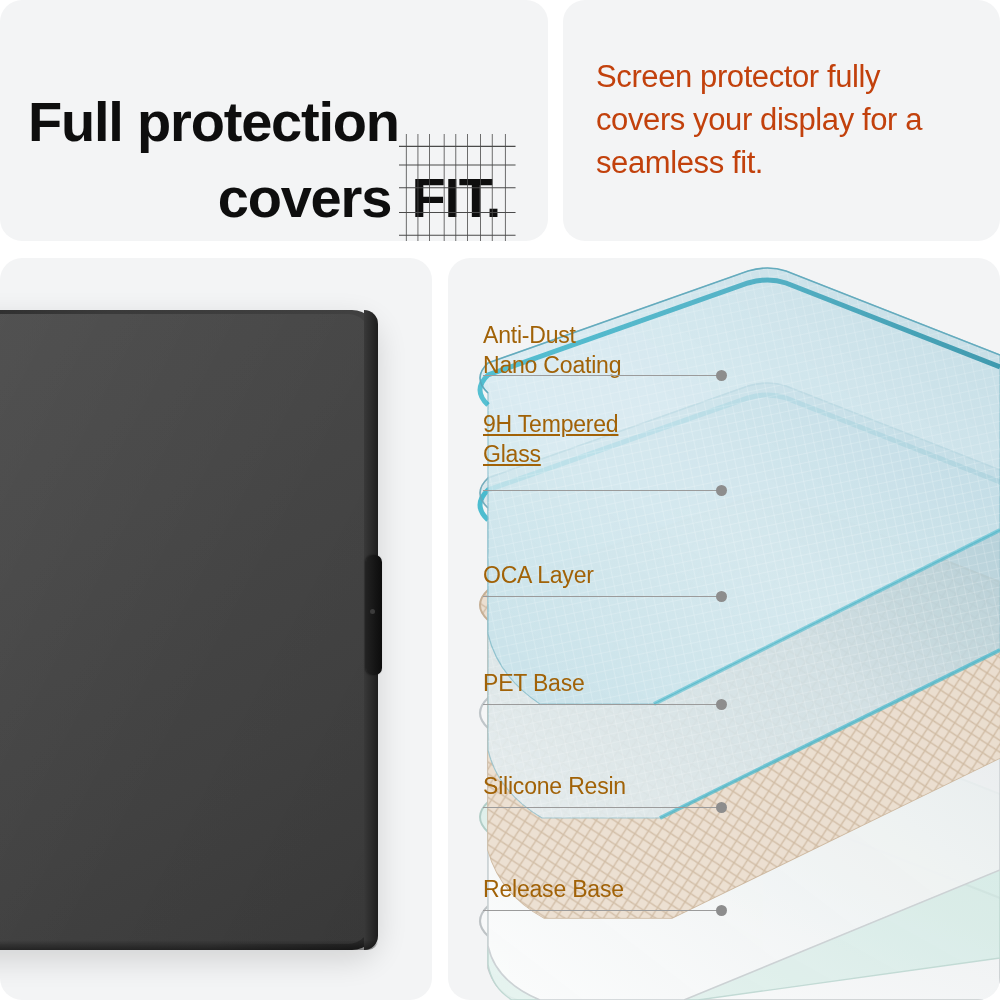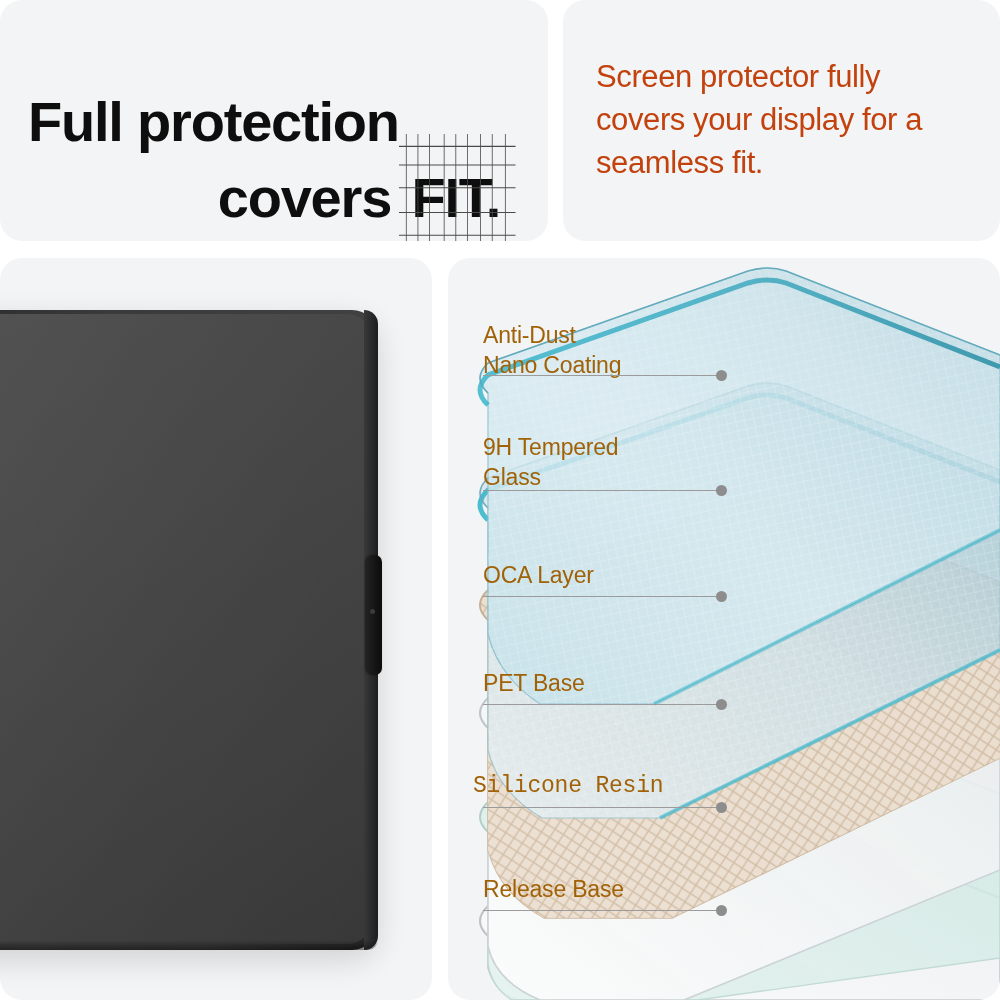--- a/index.html
+++ b/index.html
@@ -319,34 +319,34 @@
         <path d="M 40 135 Q 24 120 40 105 L 300 13 Q 320 7 338 13 L 552 97" fill="none" stroke="#5aa6ba" stroke-width="1.6" opacity="0.85"></path>
         <path d="M 552 272 L 206 446" fill="none" stroke="#2fb3c9" stroke-width="4" opacity="0.5"></path>
       </g>
     </svg>
 
     <div class="layer-label" style="left:35px; top:62px;">Anti-Dust
 Nano Coating</div>
     <div class="leader" style="left:35px; top:117px; width:240px;"></div>
     <div class="leader-dot" style="left:268px; top:112px;"></div>
 
-    <div class="layer-label" style="left:35px; top:174px;">9H Tempered
+    <div class="layer-label" style="left:35px; top:151px;text-decoration:underline;">9H Tempered
 Glass</div>
     <div class="leader" style="left:35px; top:232px; width:240px;"></div>
     <div class="leader-dot" style="left:268px; top:227px;"></div>
 
     <div class="layer-label" style="left:35px; top:302px;">OCA Layer</div>
     <div class="leader" style="left:35px; top:338px; width:240px;"></div>
     <div class="leader-dot" style="left:268px; top:333px;"></div>
 
     <div class="layer-label" style="left:35px; top:410px;">PET Base</div>
     <div class="leader" style="left:35px; top:446px; width:240px;"></div>
     <div class="leader-dot" style="left:268px; top:441px;"></div>
 
-    <div class="layer-label" style="left:25px; top:513px;font-family:Liberation Mono, monospace;">Silicone Resin</div>
+    <div class="layer-label" style="left:35px; top:513px;">Silicone Resin</div>
     <div class="leader" style="left:35px; top:549px; width:240px;"></div>
     <div class="leader-dot" style="left:268px; top:544px;"></div>
 
     <div class="layer-label" style="left:35px; top:616px;">Release Base</div>
     <div class="leader" style="left:35px; top:652px; width:240px;"></div>
     <div class="leader-dot" style="left:268px; top:647px;"></div>
 
   </div>
 </div>
 

